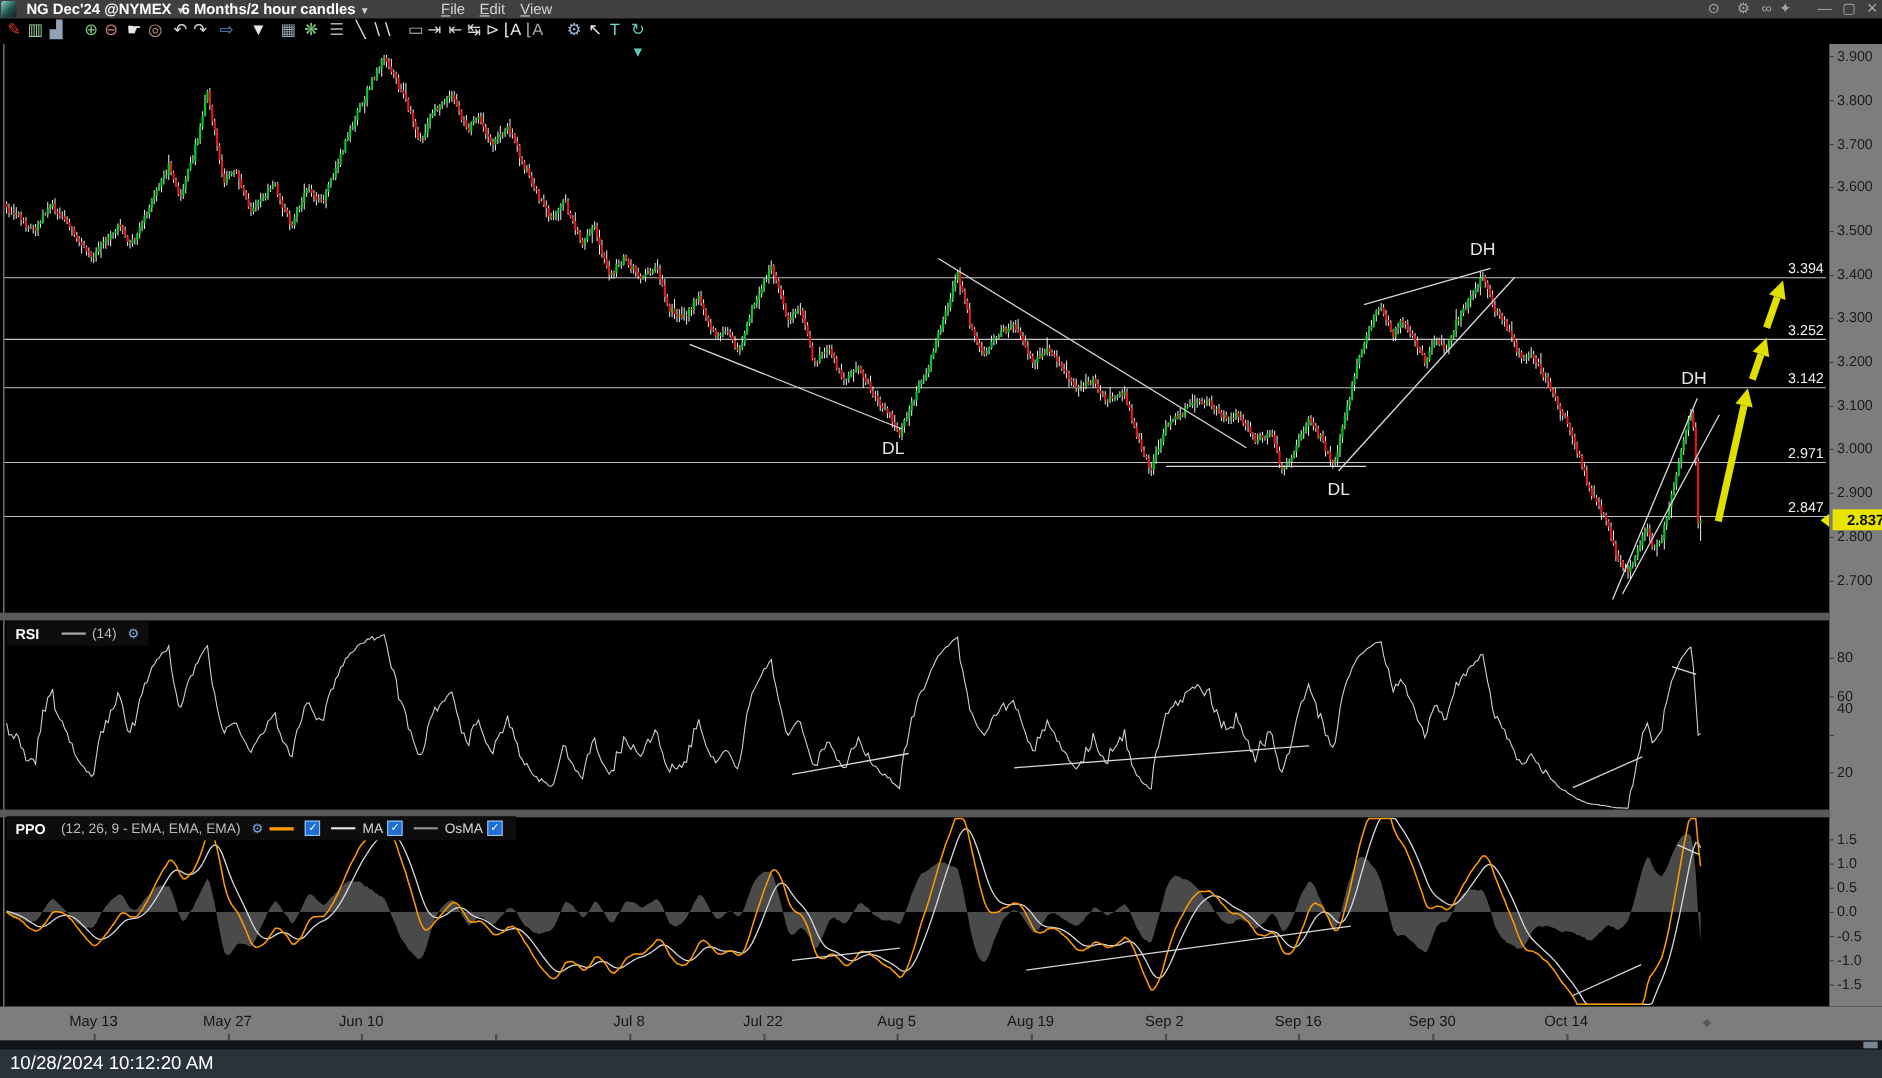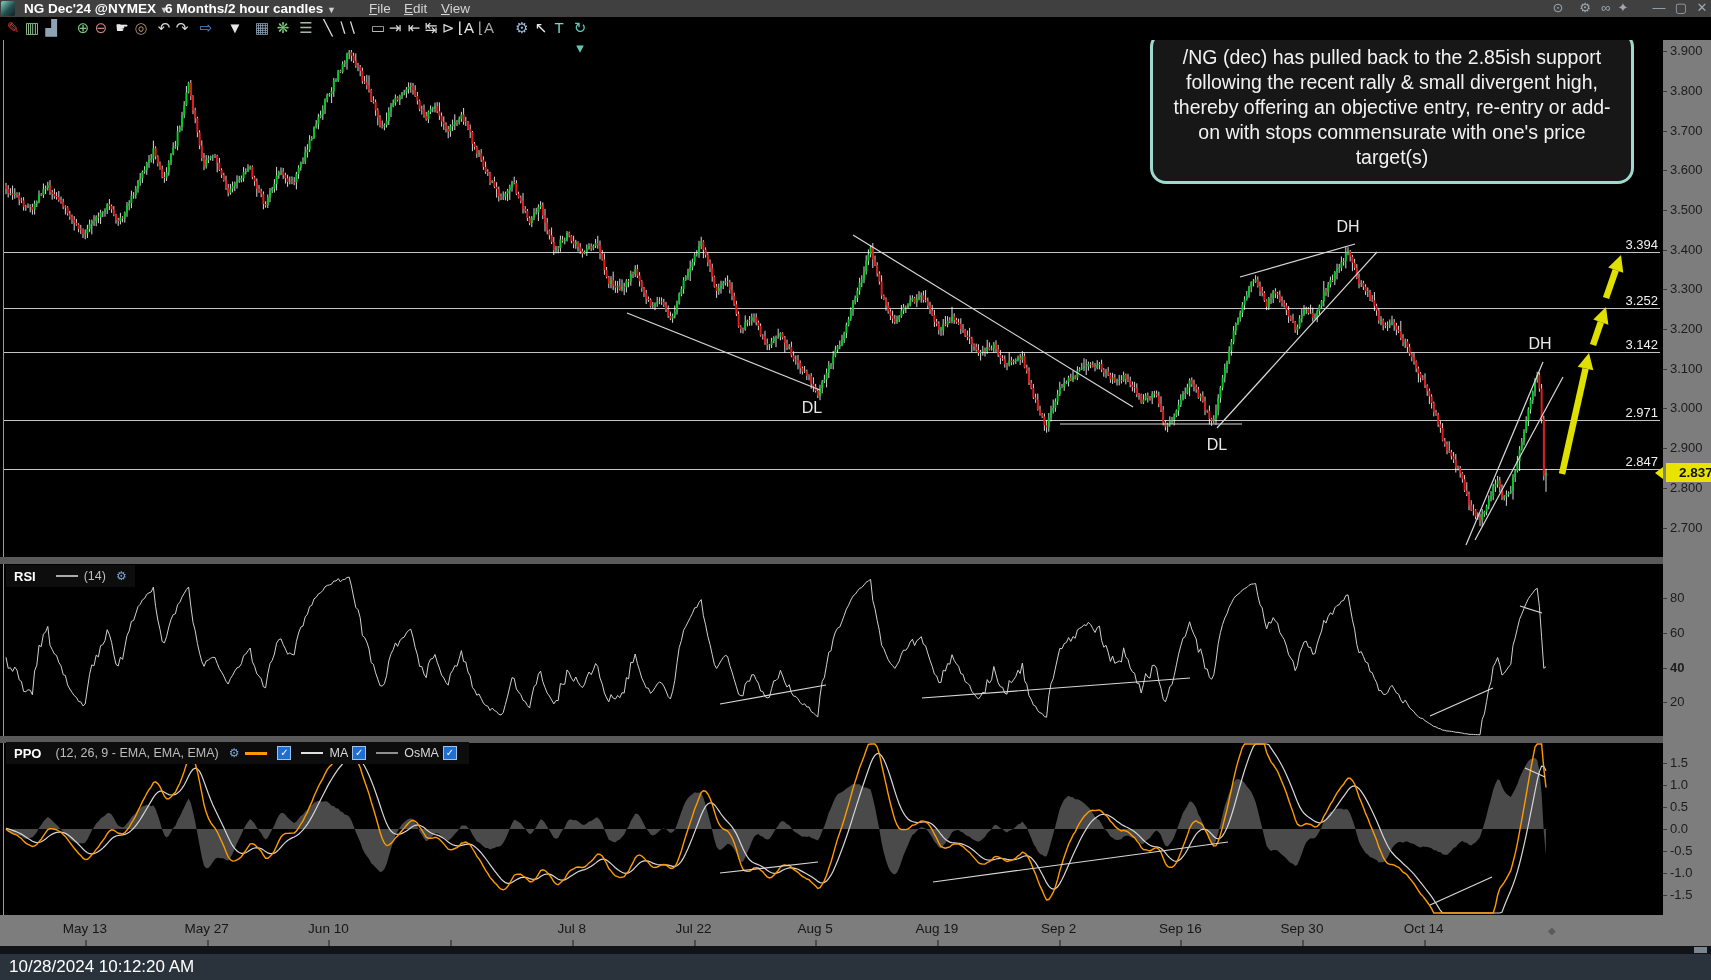--- a/index.html
+++ b/index.html
@@ -4,21 +4,21 @@
 <style>
   html,body{margin:0;padding:0;background:#000;width:1711px;height:980px;overflow:hidden;
             font-family:"Liberation Sans","DejaVu Sans",sans-serif;}
   #stage{position:relative;width:1711px;height:980px;background:#000;}
   
   #titlebar{position:absolute;left:0;top:0;width:1711px;height:17px;background:#404040;z-index:30;}
   #app-icon{position:absolute;left:1px;top:1px;width:14px;height:15px;
             background:linear-gradient(135deg,#7fd6c8 0%,#24504a 55%,#101c2c 100%);border-radius:2px;}
   .tb-text{position:absolute;top:1px;color:#fff;font-size:13.5px;font-weight:bold;white-space:nowrap;}
   .tb-caret{color:#cfcfcf;font-size:9px;font-weight:normal;}
-  .menu{position:absolute;top:1px;color:#d4d4d4;font-size:13.5px;font-weight:normal;}
+  .menu{position:absolute;top:1px;color:#d4d4d4;font-size:13.5px;font-weight:normal;margin-left:32px;}
   .menu u{text-decoration:underline;}
   .winicon{position:absolute;top:0px;color:#9fa8b0;font-size:13px;width:18px;text-align:center;}
   
   #toolbar{position:absolute;left:0;top:17px;width:1711px;height:23px;background:#000;z-index:30;}
   .tbi{position:absolute;top:1px;font-size:15px;line-height:20px;width:20px;text-align:center;color:#c8c8c8;}
   
   #chartsvg{position:absolute;left:0;top:0;z-index:5;}
   
   .divider{position:absolute;left:0;width:1663px;height:7px;background:#5a5a5a;z-index:12;}
   .axis-col{position:absolute;left:1663px;top:40px;width:48px;height:875px;background:#7d7d7d;z-index:8;}
@@ -189,21 +189,21 @@
       <span class="tick-label" style="left: 7px; top: 400px;">2.900</span>
       <span class="tick-dash" style="top: 408px;"></span>
       <span class="tick-label" style="left: 7px; top: 440px;">2.800</span>
       <span class="tick-dash" style="top: 448px;"></span>
       <span class="tick-label" style="left: 7px; top: 480px;">2.700</span>
       <span class="tick-dash" style="top: 488px;"></span>
       <span class="tick-label" style="left: 7px; top: 550px;">80</span>
       <span class="tick-dash" style="top: 558px;"></span>
       <span class="tick-label" style="left: 7px; top: 585px;">60</span>
       <span class="tick-dash" style="top: 593px;"></span>
-      <span class="tick-label" style="left: 7px; top: 620px; font-weight: bold;">40</span>
+      <span class="tick-label" style="left: 7px; top: 596px;">40</span>
       <span class="tick-dash" style="top: 628px;"></span>
       <span class="tick-label" style="left: 7px; top: 654px;">20</span>
       <span class="tick-dash" style="top: 662px;"></span>
       <span class="tick-label" style="left: 7px; top: 715px; text-align: center;">1.5</span>
       <span class="tick-dash" style="top: 723px;"></span>
       <span class="tick-label" style="left: 7px; top: 737px;">1.0</span>
       <span class="tick-dash" style="top: 745px;"></span>
       <span class="tick-label" style="left: 7px; top: 759px;">0.5</span>
       <span class="tick-dash" style="top: 767px;"></span>
       <span class="tick-label" style="left: 7px; top: 781px;">0.0</span>
@@ -233,23 +233,20 @@
         <span class="cbx">✓</span>
         <span class="swatch" style="border-top-width: 2px; border-top-color: rgb(224, 224, 224);"></span>
         <span class="legend-label">MA</span>
         <span class="cbx">✓</span>
         <span class="swatch" style="border-top-width: 2px; border-top-color: rgb(144, 144, 144);"></span>
         <span class="legend-label">OsMA</span>
         <span class="cbx">✓</span>
       </span>
   </div>
 
-  <div id="note-box">
-    <span>/NG (dec) has pulled back to the 2.85ish support following the recent rally &amp; small divergent high, thereby offering an objective entry, re-entry or add-on with stops commensurate with one's price target(s)</span>
-  </div>
 
   <div id="date-strip">
     <span id="axis-marker">◆</span>
   <span class="date-label" style="left: 85px;">May 13</span>
       <span class="date-notch" style="left: 85px;"></span>
       <span class="date-label" style="left: 206.7px;">May 27</span>
       <span class="date-notch" style="left: 206.7px;"></span>
       <span class="date-label" style="left: 328.4px;">Jun 10</span>
       <span class="date-notch" style="left: 328.4px;"></span>
       <span class="date-label" style="left: 450.1px; margin-top: 28px;">Jun 24</span>

